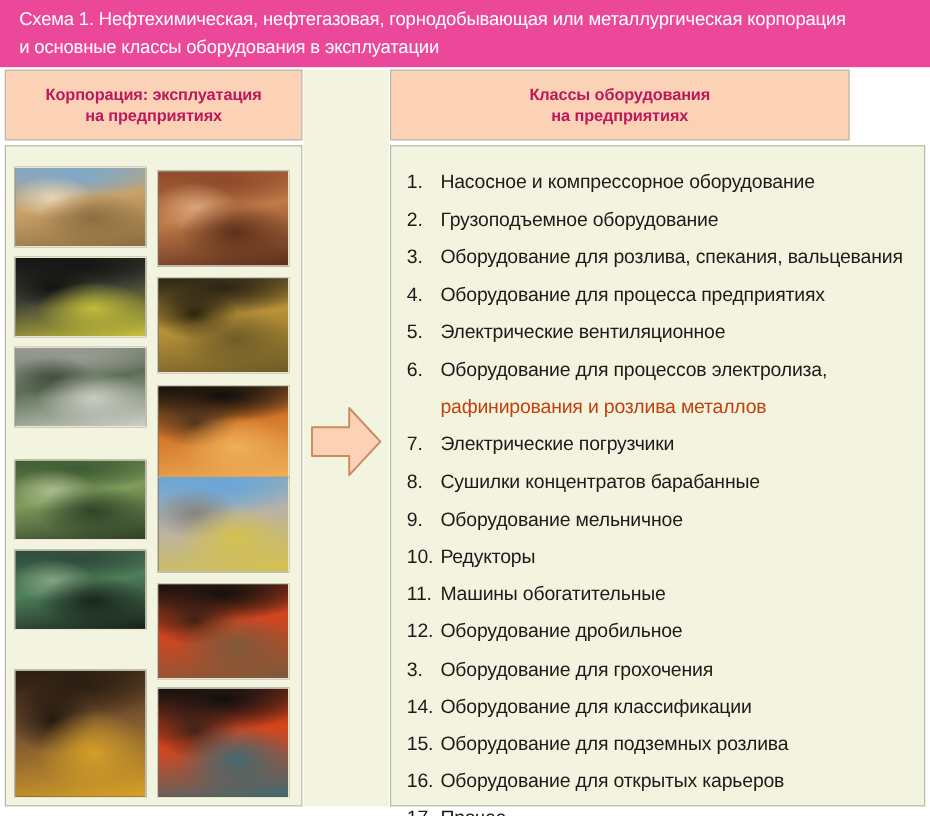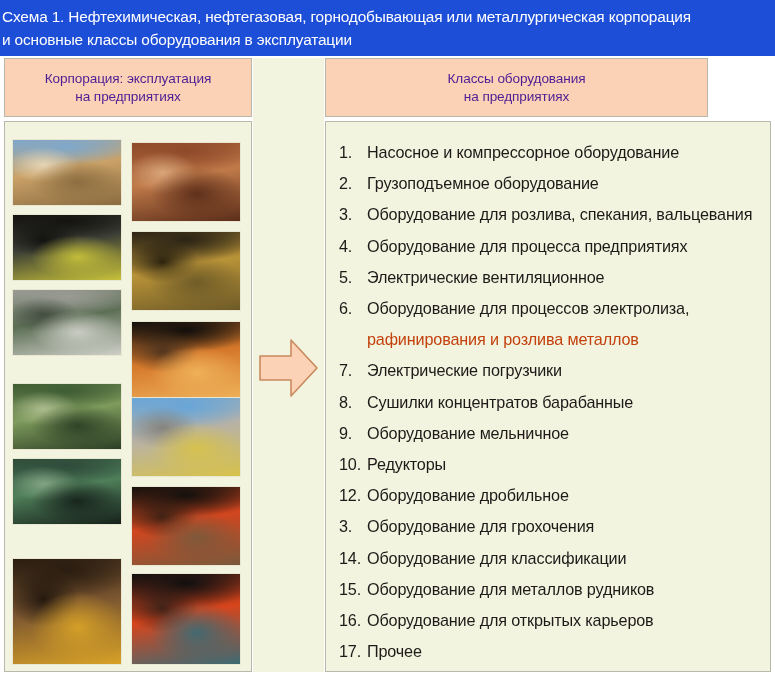--- a/index.html
+++ b/index.html
@@ -23,23 +23,23 @@
     box-sizing: border-box;
   }
 
   
   #title-bar {
     position: absolute;
     left: 0;
     top: 0;
     width: 775px;
     height: 56px;
-    background: #1d4ed8;
-    box-sizing: border-box;
-    padding: 5px 8px 4px 2px;
+    background: #ec4899;
+    box-sizing: border-box;
+    padding: 5px 8px 4px 16px;
   }
   #title-text {
     color: #ffffff;
     font-size: 15.4px;
     line-height: 23px;
     font-weight: 400;
     letter-spacing: -0.15px;
     white-space: pre-line;
   }
 
@@ -48,24 +48,24 @@
     position: absolute;
     background: #fbd2b5;
     border: 1px solid #b9b9ab;
     box-sizing: border-box;
     display: flex;
     align-items: center;
     justify-content: center;
     text-align: center;
   }
   .col-header-text {
-    color: #4c1d95;
+    color: #be185d;
     font-size: 13.6px;
     line-height: 18px;
-    font-weight: normal;
+    font-weight: bold;
     letter-spacing: -0.1px;
     white-space: pre-line;
   }
 
   #header-left {
     left: 4px;
     top: 58px;
     width: 248px;
     height: 59px;
   }
@@ -275,34 +275,38 @@
       </div>
       <div class="list-row">
         <span class="list-num">9.</span>
         <span class="list-label">Оборудование мельничное</span>
       </div>
       <div class="list-row">
         <span class="list-num">10.</span>
         <span class="list-label">Редукторы</span>
       </div>
       <div class="list-row">
+        <span class="list-num">11.</span>
+        <span class="list-label">Машины обогатительные</span>
+      </div>
+      <div class="list-row">
         <span class="list-num">12.</span>
         <span class="list-label">Оборудование дробильное</span>
       </div>
       <div class="list-row">
         <span class="list-num">3.</span>
         <span class="list-label">Оборудование для грохочения</span>
       </div>
       <div class="list-row">
         <span class="list-num">14.</span>
         <span class="list-label">Оборудование для классификации</span>
       </div>
       <div class="list-row">
         <span class="list-num">15.</span>
-        <span class="list-label">Оборудование для металлов рудников</span>
+        <span class="list-label">Оборудование для подземных розлива</span>
       </div>
       <div class="list-row">
         <span class="list-num">16.</span>
         <span class="list-label">Оборудование для открытых карьеров</span>
       </div>
       <div class="list-row">
         <span class="list-num">17.</span>
         <span class="list-label">Прочее</span>
       </div>
     </div>

